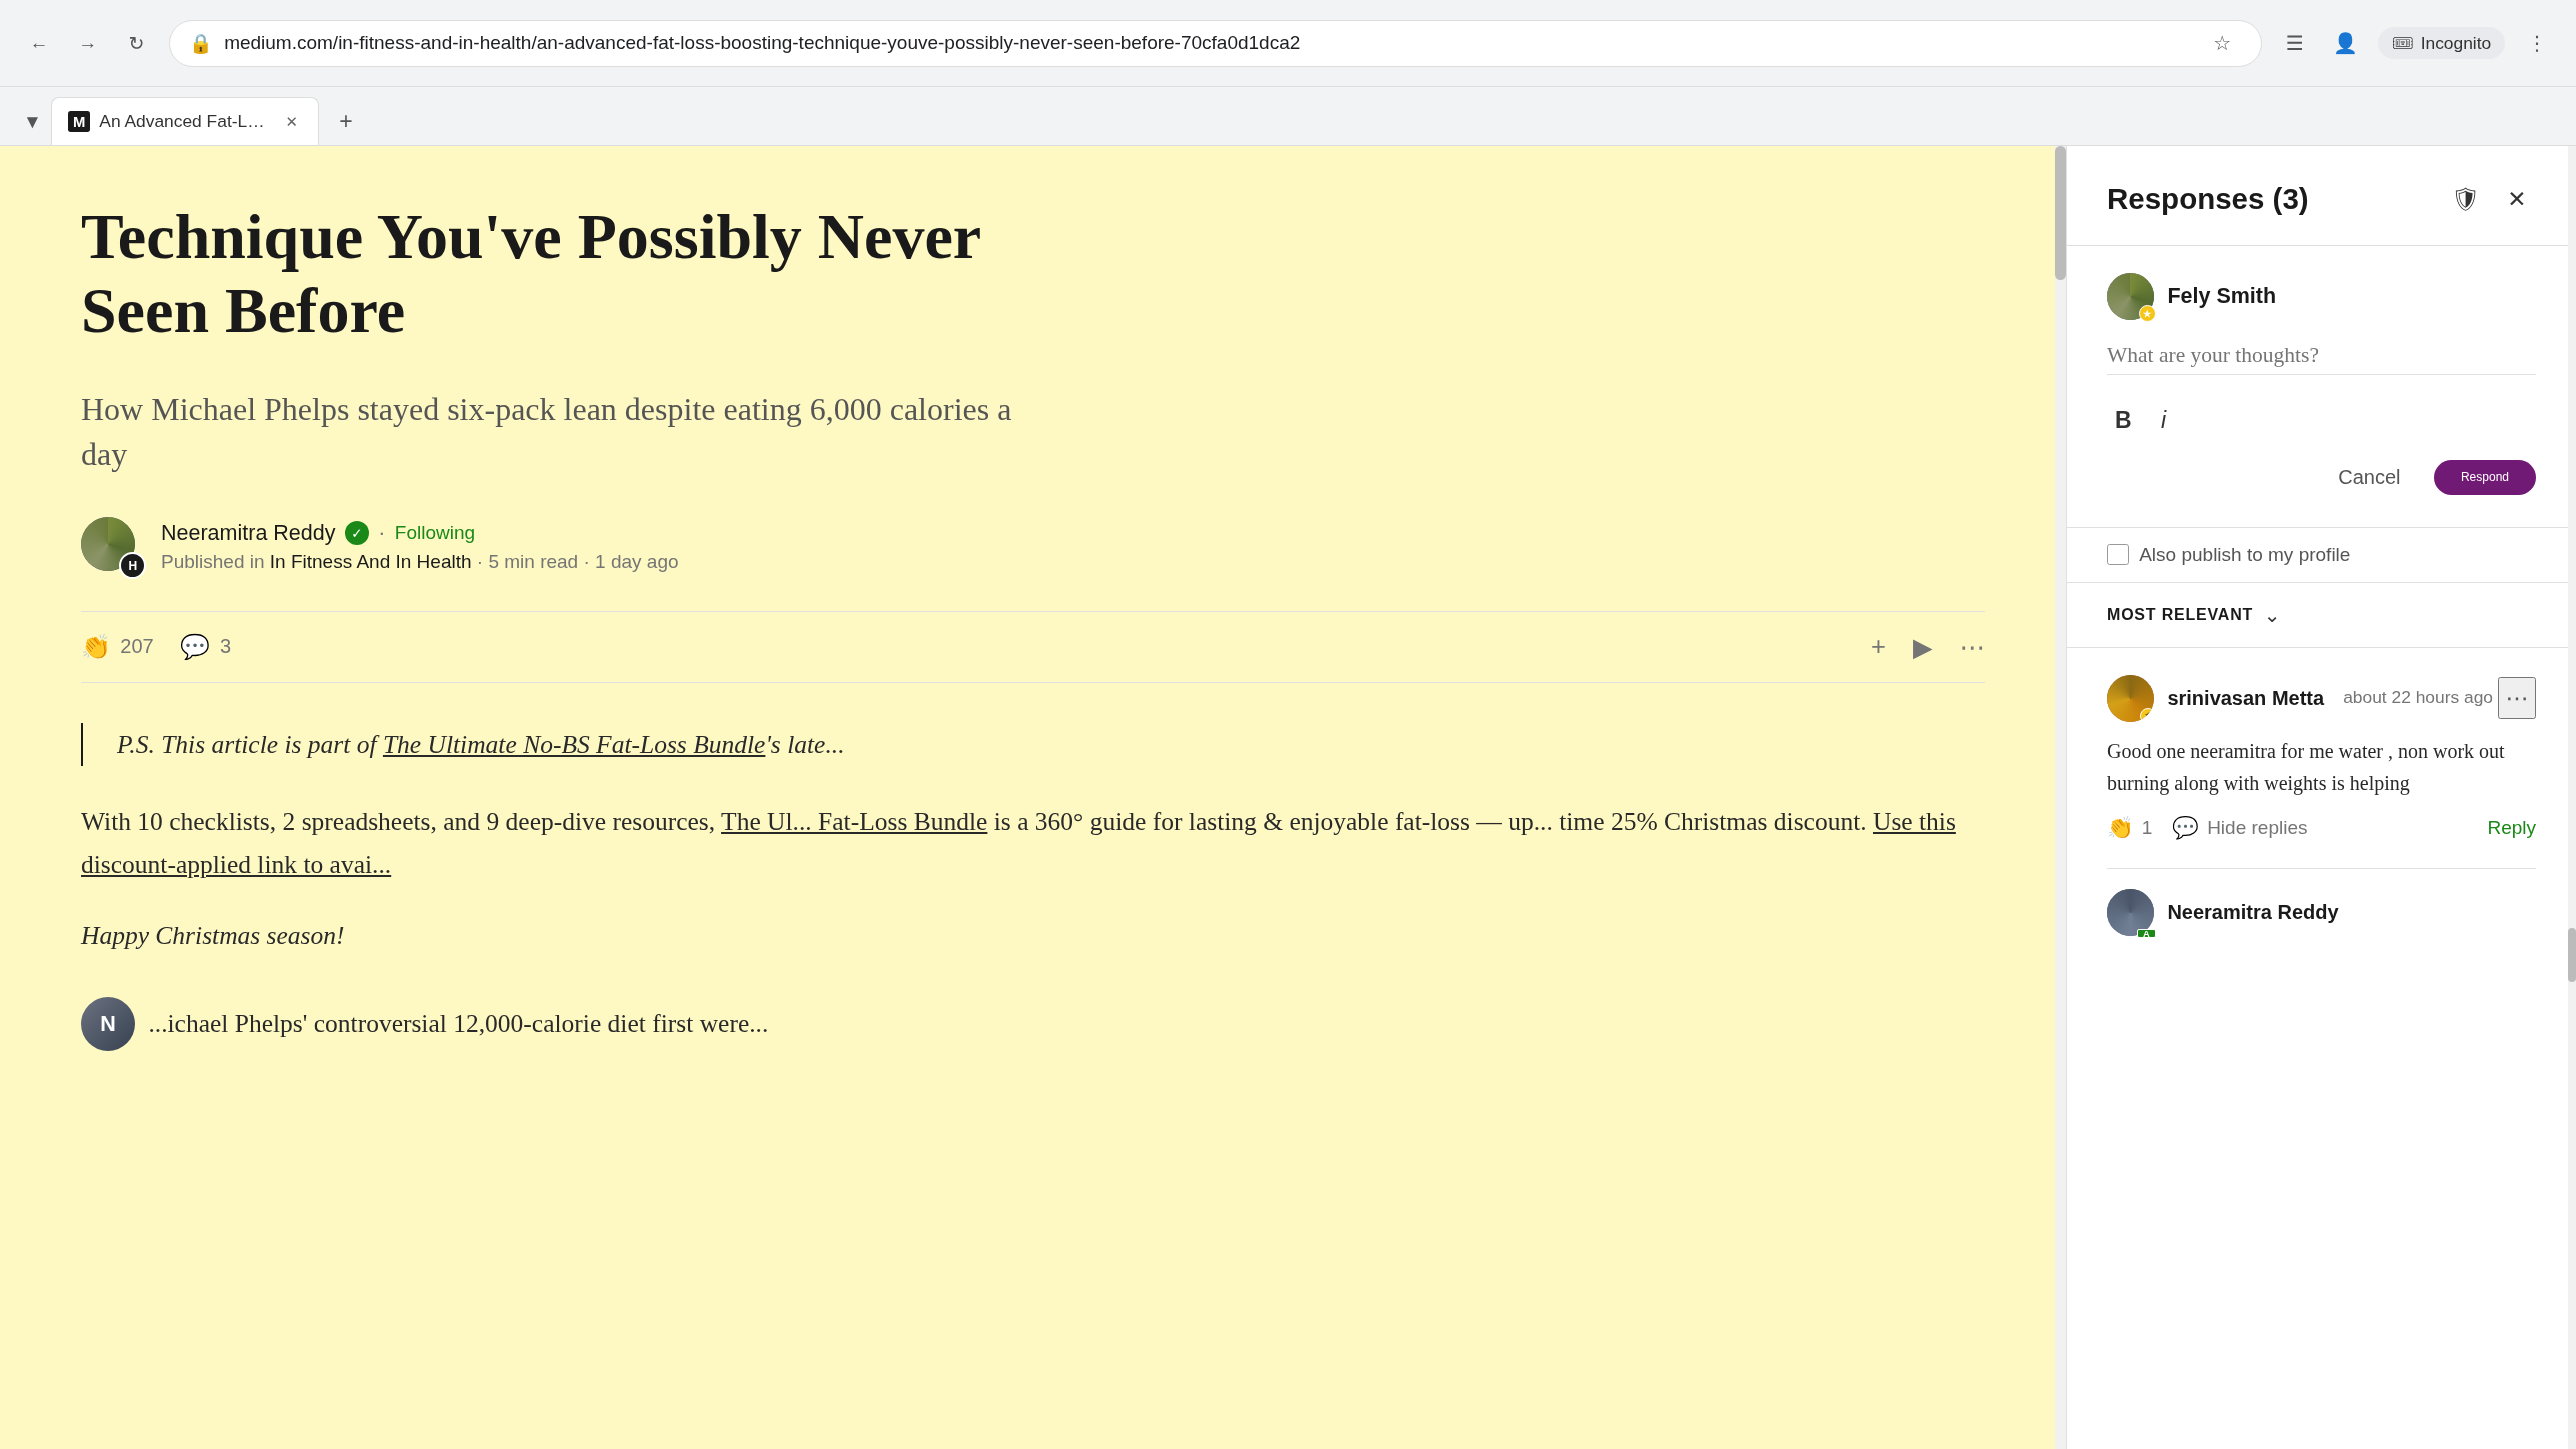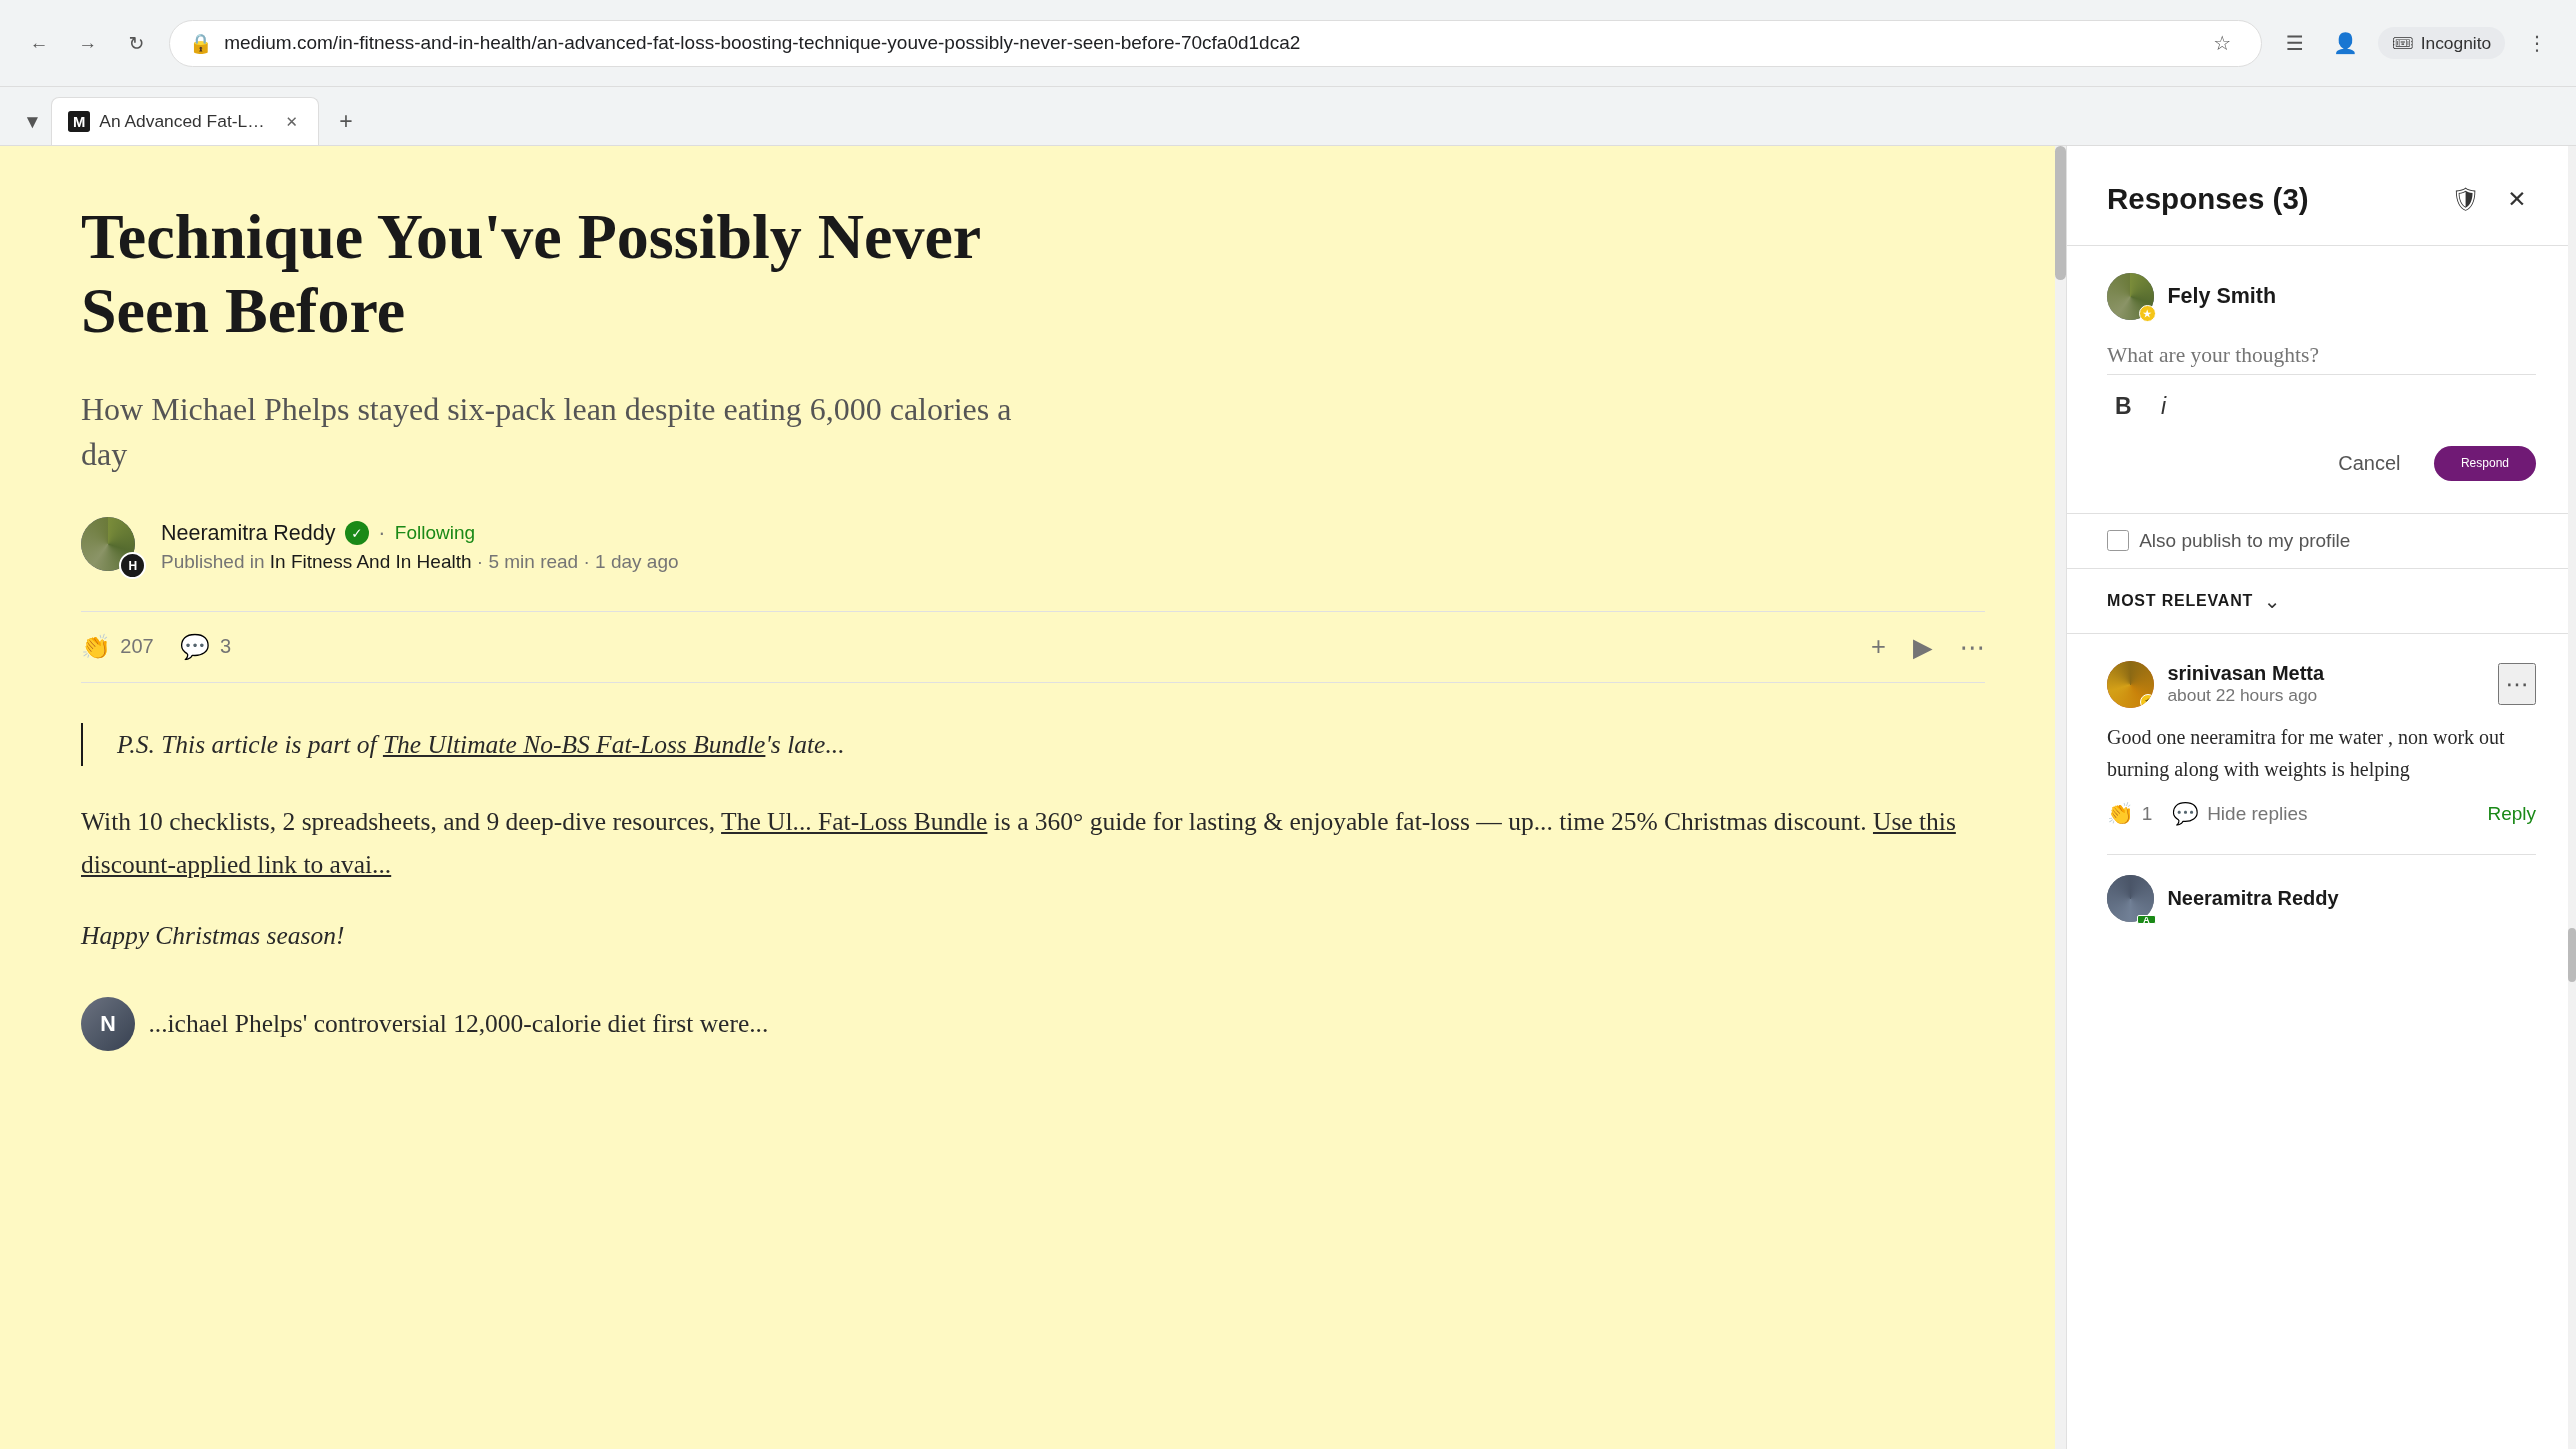--- a/index.html
+++ b/index.html
@@ -417,21 +417,21 @@
       color: #1a1a1a;
     }
     .compose-input {
       width: 100%;
       border: none;
       outline: none;
       font-size: 21.5px;
       color: #999;
       font-family: Georgia, serif;
       padding: 6.7px 0;
-      margin-bottom: 12px;
+      margin-bottom: 26px;
       background: transparent;
       border-bottom: 0.7px solid #e0e0e0;
     }
     .compose-toolbar {
       display: flex;
       align-items: center;
       gap: 13.4px;
       margin-bottom: 16px;
     }
     .format-btn {
@@ -552,21 +552,21 @@
       width: 16px;
       height: 16px;
       background: #f5c518;
       border-radius: 50%;
       border: 1.3px solid #fff;
       font-size: 8px;
       display: flex;
       align-items: center;
       justify-content: center;
     }
-    .comment-meta { display: flex; flex-direction: column; gap: 0; }
+    .comment-meta { display: flex; flex-direction: row; gap: 19px; }
     .comment-author-name {
       font-size: 20px;
       font-weight: 600;
       color: #1a1a1a;
     }
     .comment-time {
       font-size: 17.4px;
       color: #757575;
     }
     .comment-more-btn {

